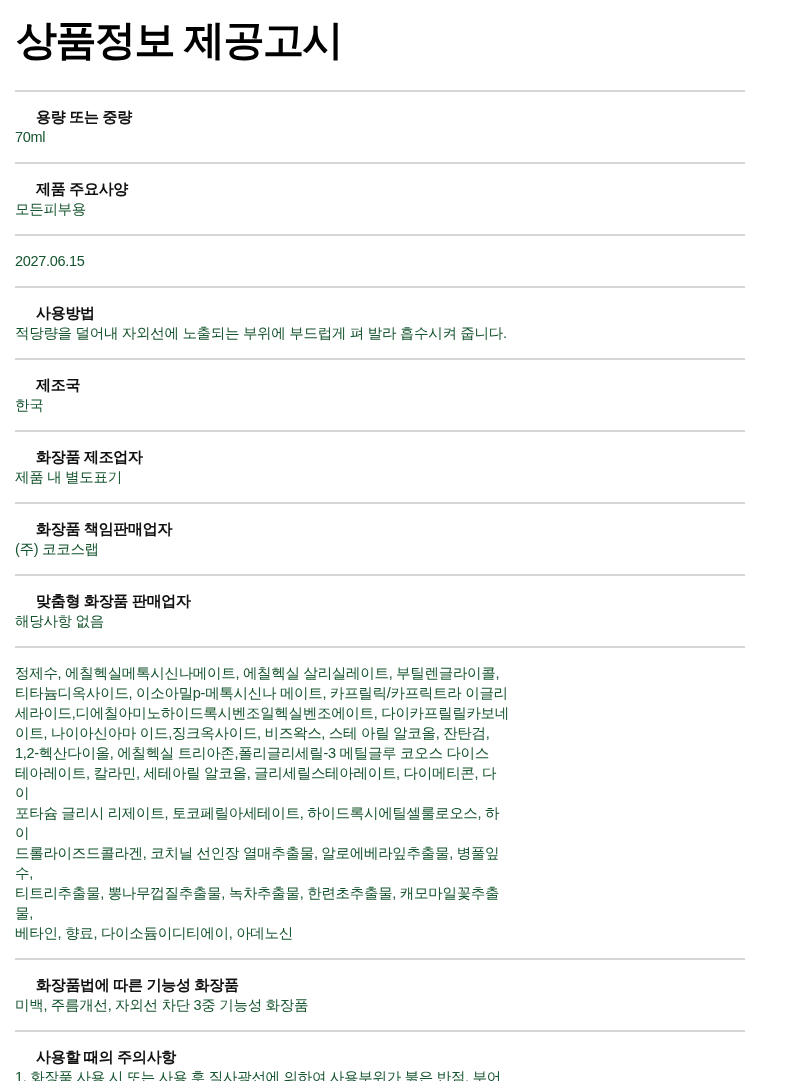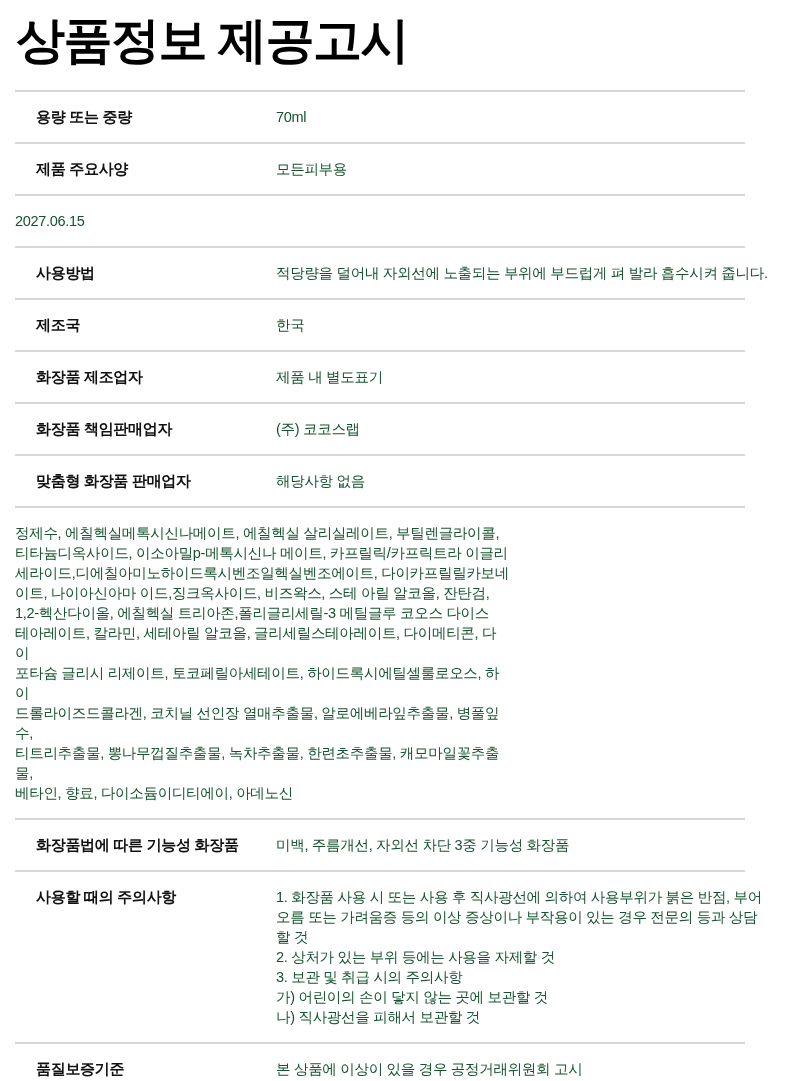--- a/index.html
+++ b/index.html
@@ -9,35 +9,36 @@
     font-family: "Liberation Sans", "DejaVu Sans", sans-serif;
   }
   body {
     width: 800px;
     height: 1081px;
     overflow: hidden;
     color: #111;
   }
   .page-title {
     margin: 16px 0 0 16px;
-    font-size: 49px;
+    font-size: 41px;
     line-height: 49px;
     font-weight: 900;
     letter-spacing: -1.5px;
     color: #000000;
   }
   .info-table {
     margin: 25px 27px 0 15px; 
     width: 730px;
   }
   .info-row {
     display: flex;
     align-items: flex-start;
     border-top: 2px solid #d6d6d6;
     padding: 15px 0;
+    flex-direction: column;
   }
   .info-row:last-child {
     border-bottom: 2px solid #d6d6d6;
   }
   .info-label {
     flex: 0 0 auto;
     width: 240px;
     margin-left: 21px;
     font-size: 15px;
     line-height: 20px;

